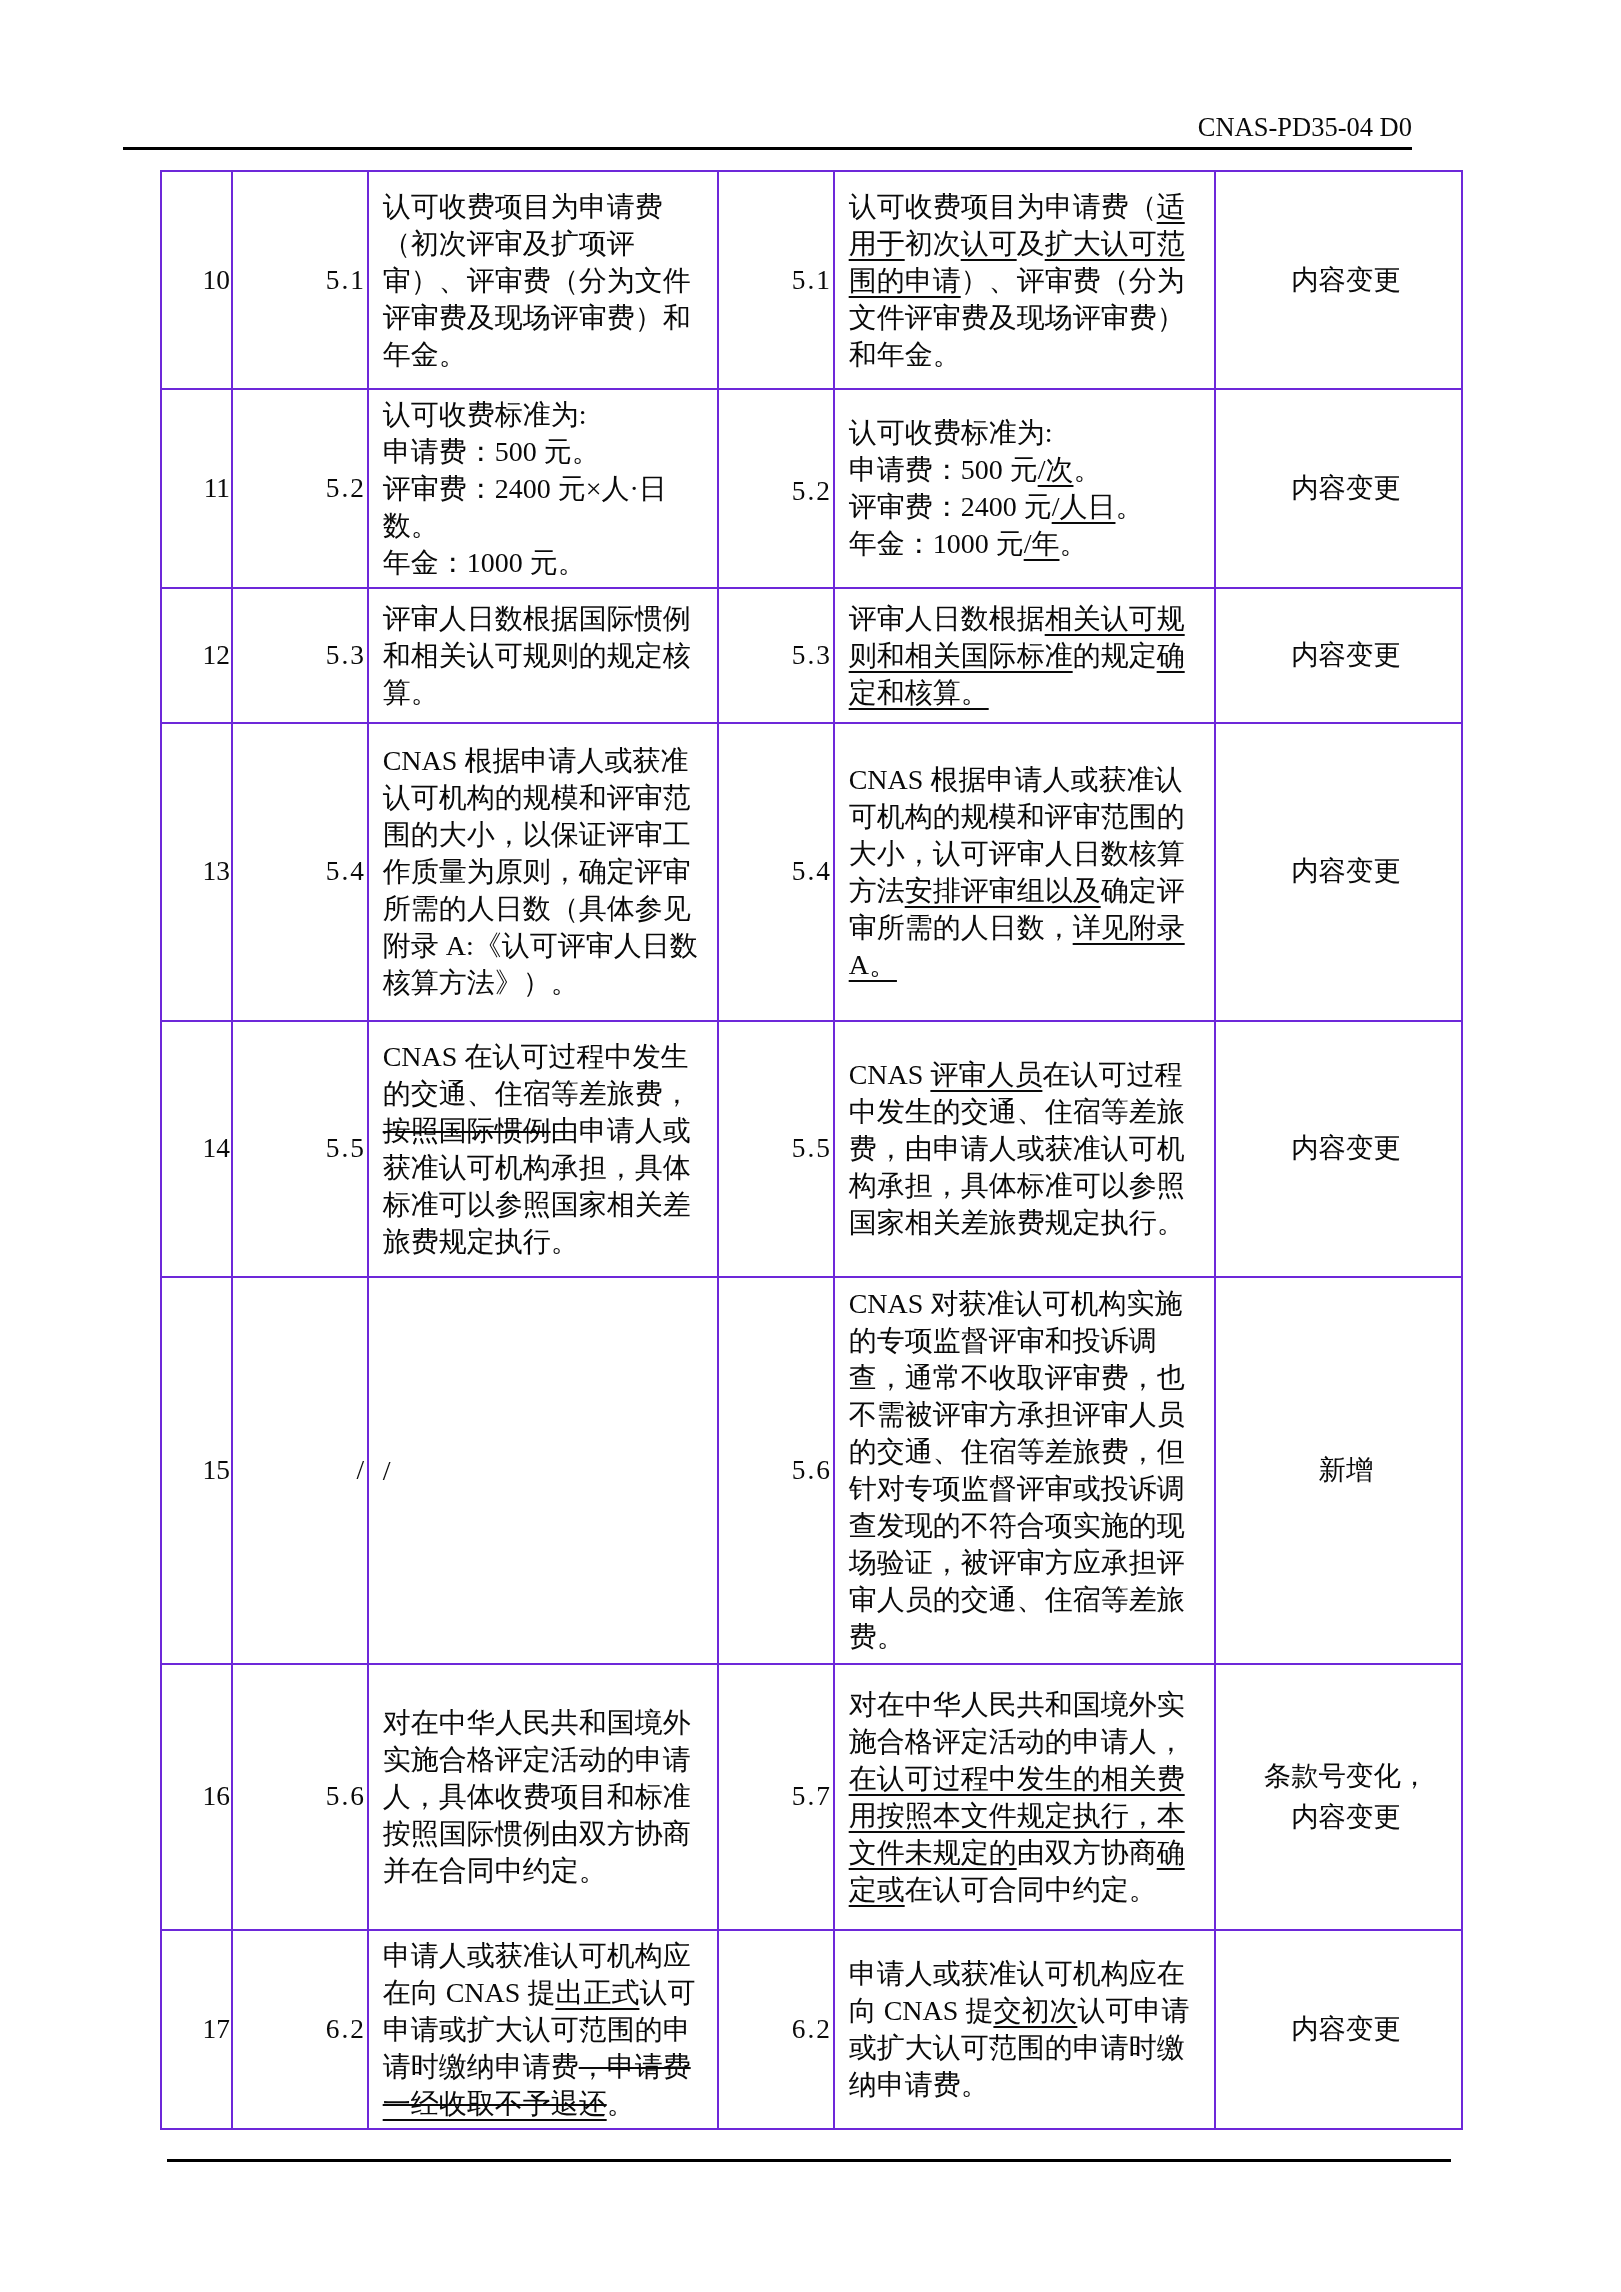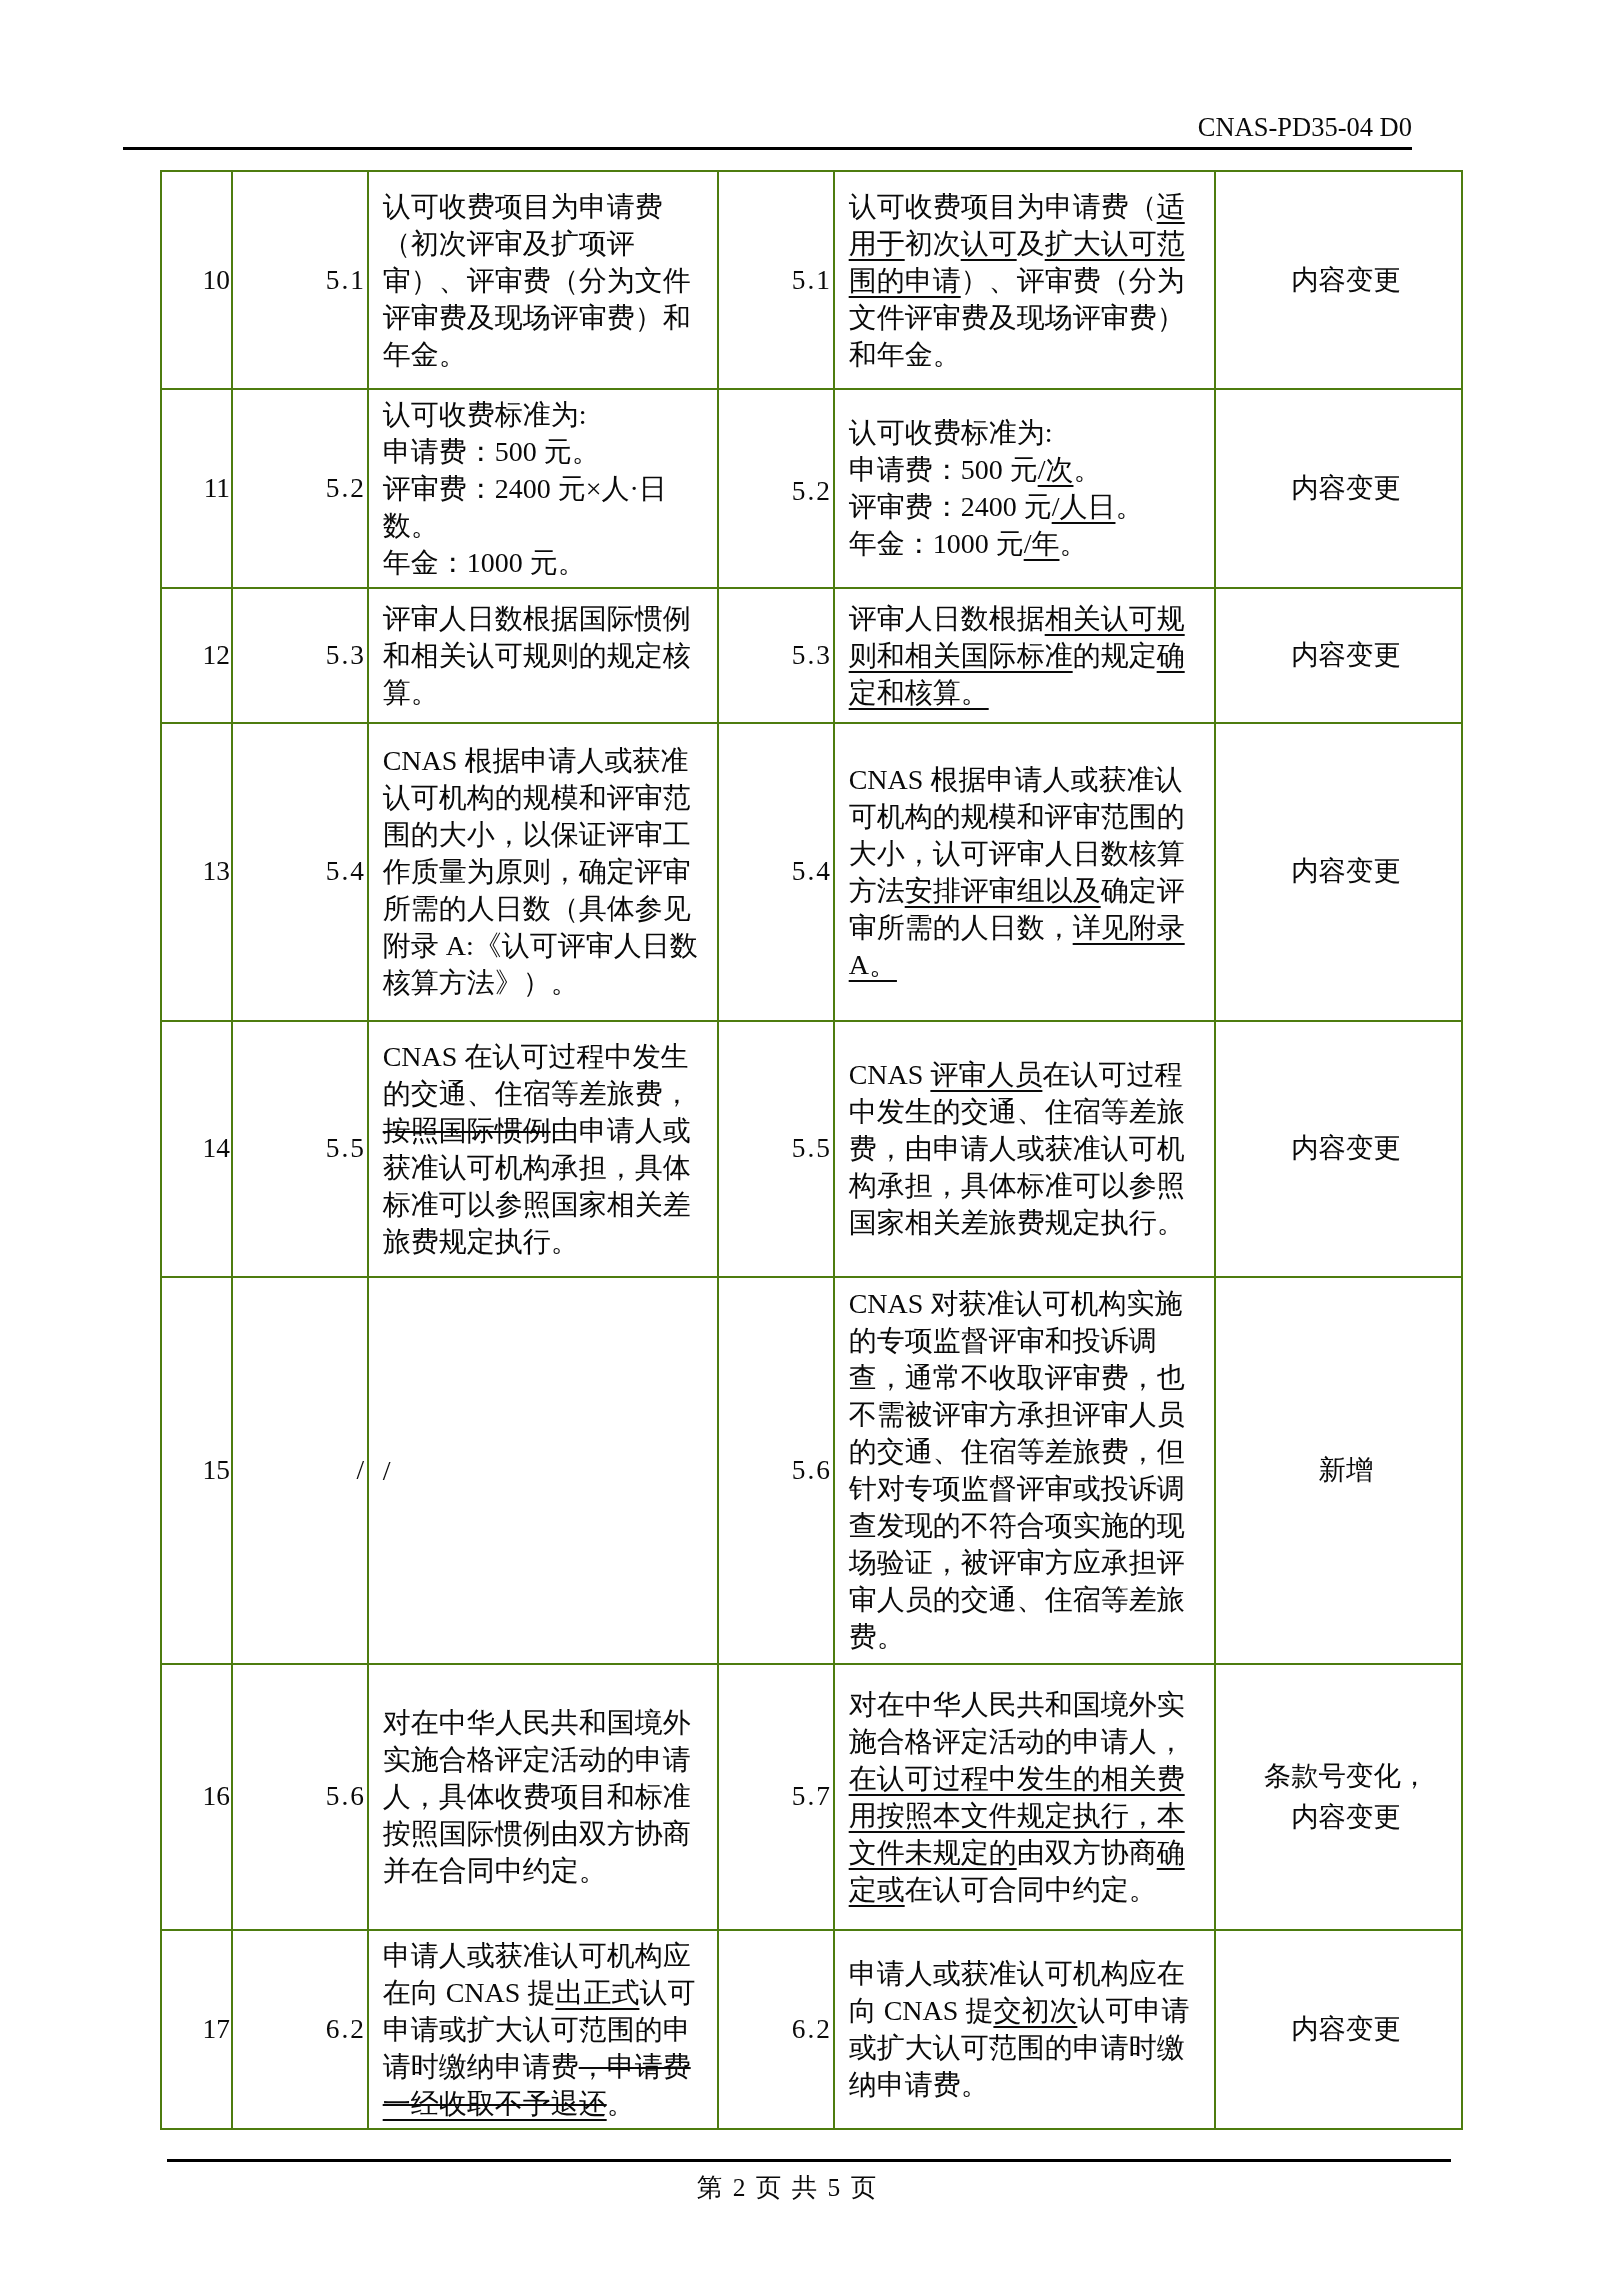--- a/index.html
+++ b/index.html
@@ -20,21 +20,21 @@
     position:absolute;top:147px;left:123px;width:1289px;height:2.9px;background:#000;
   }
 
   table.revision-table{
     position:absolute;top:170px;left:160px;
     width:1301px;
     border-collapse:collapse;table-layout:fixed;
     border:2.9px solid #000;
   }
   table.revision-table td{
-    border:2px solid #4d7c0f;
+    border:2px solid #6d28d9;
     vertical-align:middle;
     overflow:hidden;
   }
   .c-num{text-align:right;font-size:27.4px;}
   .c-clause{text-align:right;padding-left:17.6px;font-size:27.4px;letter-spacing:2px;}
   .c-text{
     padding:5.9px 9.8px 5.9px 13.7px;
     font-size:28px;line-height:37px;
     text-align:left;
     white-space:pre-line;
@@ -145,16 +145,15 @@
           <td class="c-text"><span class="seg">申请人或获准认可机构应在向 CNAS 提</span><span class="seg seg-u">出正式</span><span class="seg">认可申请或扩大认可范围的申请时缴纳申请费</span><span class="seg seg-s">，申请费</span><span class="seg seg-u seg-s">一经收取不予退还</span><span class="seg">。</span></td>
           <td class="c-clause">6.2</td>
           <td class="c-text"><span class="seg">申请人或获准认可机构应在向 CNAS 提</span><span class="seg seg-u">交初次</span><span class="seg">认可申请或扩大认可范围的申请时缴纳申请费。</span></td>
           <td class="c-change">内容变更</td>
         </tr>
       </tbody>
   </table>
 
   <div class="footer-rule"></div>
 
-  <div class="page-label">第 2 页 共 5 页</div>
 
 </div>
 
 
 </body></html>

